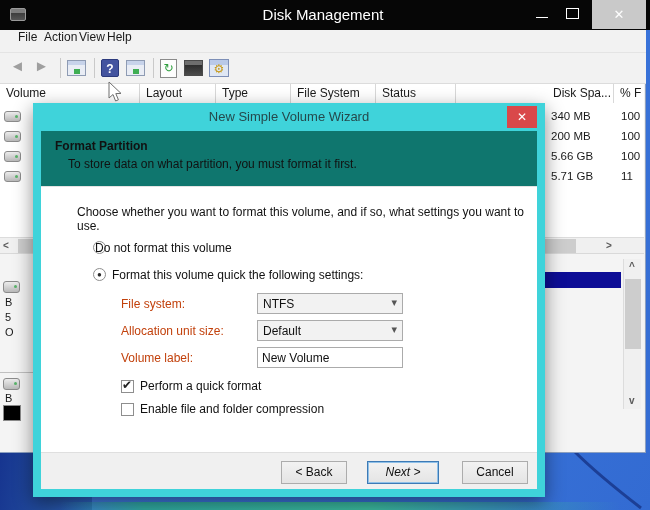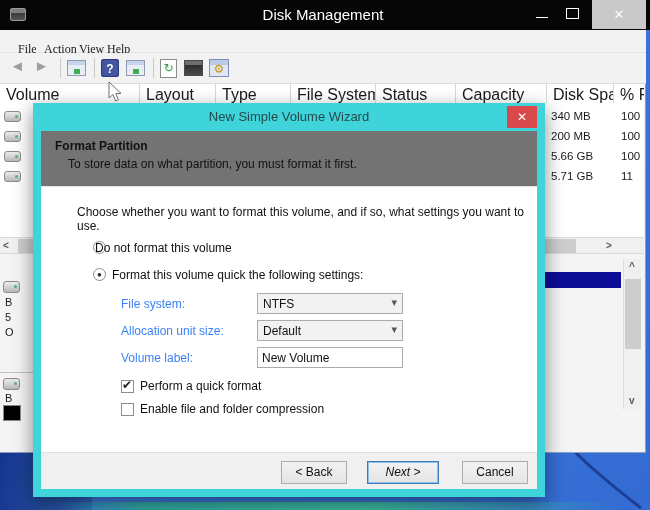--- a/index.html
+++ b/index.html
@@ -22,42 +22,42 @@
     background:linear-gradient(#7d7d7d 35%,#3c3c3c 36%,#555); border-radius:2px; }
   #win-title { left:0; top:6px; width:646px; text-align:center; color:#fff; font-size:15px; }
   #btn-min { left:533px; top:8px; width:18px; height:14px; color:#fff; text-align:center; }
   #btn-min i { display:block; margin:9px 3px 0; height:0; border-top:1px solid #fff; }
   #btn-max { left:566px; top:8px; width:13px; height:11px; border:1px solid #fff; }
   #btn-close { left:592px; top:0; width:54px; height:29px; background:#c9c9c9;
     color:#fdfdfd; font-size:13px; text-align:center; line-height:29px; }
 
   #menubar { left:0; top:30px; width:646px; height:23px; background:#f2f2f2;
     border-bottom:1px solid #e4e4e4; font-size:12px; color:#1a1a1a; }
-  .menu-item { position:absolute; top:12px;font-family:Liberation Serif, serif; }
+  .menu-item { position:absolute; top:0; }
 
   #toolbar { left:0; top:53px; width:646px; height:31px; background:#f2f2f2;
     border-bottom:1px solid #dcdcdc; }
   .tsep { position:absolute; top:5px; width:1px; height:20px; background:#c9c9c9; }
   .nav-arrow { position:absolute; top:4px; font-size:15px; color:#9f9f9f; }
   .mini-win { position:absolute; top:7px; width:19px; height:16px; border:1px solid #8e9bb3;
     background:linear-gradient(#c7d3ea 30%,#e9edf5 31%); }
   .mini-win i { position:absolute; left:6px; top:8px; width:6px; height:5px; background:#3fae53; display:block; }
   #tb-help { position:absolute; top:6px; width:18px; height:18px; background:#44549f; border:1px solid #2c3a7d;
     color:#fff; font-weight:bold; font-size:12px; text-align:center; line-height:18px; border-radius:2px; }
   #tb-refresh { position:absolute; top:6px; width:17px; height:19px; background:#fdfdfd;
     border:1px solid #8a8a8a; color:#2f9e3f; font-size:12px; text-align:center; line-height:17px; }
   #tb-props { position:absolute; top:7px; width:19px; height:16px; border:1px solid #4a4a4a;
     background:linear-gradient(#6e6e6e 30%,#2e2e2e 31%,#4b4b4b); }
   #tb-gear { position:absolute; top:6px; width:20px; height:18px; border:1px solid #7d8fb7;
     background:linear-gradient(#b9c9e8 30%,#dfe7f4 31%); color:#c79a1b; font-size:12px;
     text-align:center; line-height:19px; }
 
   
   #listhead { left:0; top:84px; width:644px; height:19px; background:#fff; }
-  .hcell { position:absolute; top:0; height:19px; font-size:16px; color:#1a1a1a;
+  .hcell { position:absolute; top:0; height:19px; font-size:12px; color:#1a1a1a;
     border-right:1px solid #d8d8d8; padding:2px 0 0 6px; overflow:hidden; white-space:nowrap; }
   #listbody { left:0; top:103px; width:644px; height:134px; background:#fff; }
   .disk-ico { position:absolute; left:4px; width:17px; height:11px; border:1px solid #8b8b8b;
     border-radius:3px; background:linear-gradient(#ececec,#b9b9b9); }
   .disk-ico i { position:absolute; right:2px; top:3px; width:3px; height:3px; background:#59b36a; border-radius:50%; display:block; }
   .rowtext { position:absolute; font-size:11.5px; color:#1a1a1a; white-space:nowrap; overflow:hidden; }
 
   
   #hscroll { left:0; top:237px; width:644px; height:16px; background:#f0f0f0; border-top:1px solid #dcdcdc; }
   .sarrow { position:absolute; color:#5a5a5a; font-size:10px; font-weight:bold; text-align:center; }
@@ -74,31 +74,31 @@
   #vscroll { position:absolute; left:623px; top:5px; width:18px; height:150px; background:#f0f0f0; border-left:1px solid #dcdcdc; }
   #vthumb { position:absolute; left:1px; top:20px; width:16px; height:70px; background:#cdcdcd; }
 
   
   #dialog { left:33px; top:103px; width:512px; height:394px; background:#3fd3da;
     box-shadow:0 6px 18px rgba(0,0,0,.45); z-index:5; }
   #dlg-title { left:0; top:6px; width:512px; text-align:center; font-size:13px; color:#25494c; }
   #dlg-close { left:474px; top:3px; width:30px; height:22px; background:#d9484a;
     color:#fff; font-size:12px; text-align:center; line-height:22px; }
   #dlg-content { left:8px; top:28px; width:496px; height:358px; background:#fff; }
-  #dlg-header { left:0; top:0; width:496px; height:56px; background:#737373; border-bottom:1px solid #e3e3e3; }
+  #dlg-header { left:0; top:0; width:496px; height:56px; background:#0f766e; border-bottom:1px solid #e3e3e3; }
   #dlg-h-title { left:14px; top:8px; font-size:12px; font-weight:bold; color:#111; }
   #dlg-h-sub { left:27px; top:26px; font-size:12px; color:#111; }
   #dlg-bodytext { left:36px; top:74px; font-size:12px; color:#111; }
 
   .radio { position:absolute; width:13px; height:13px; border:1px solid #8e8e8e; border-radius:50%; background:#fff;
     text-align:center; }
   .radio span { font-size:8px; line-height:12px; color:#2b2b2b; display:block; }
   .rlabel { position:absolute; font-size:12px; color:#111; }
 
-  .flabel { position:absolute; left:80px; font-size:12px; color:#3b82f6; }
+  .flabel { position:absolute; left:80px; font-size:12px; color:#c2410c; }
   .combo { position:absolute; left:216px; width:146px; height:21px; background:#f2f2f2;
     border:1px solid #ababab; font-size:12px; color:#111; padding:3px 0 0 5px; }
   .combo .chev { position:absolute; right:5px; top:2px; font-size:11px; color:#555; }
   #vol-input { position:absolute; left:216px; top:216px; width:146px; height:21px; background:#fff;
     border:1px solid #ababab; font-size:12px; color:#111; padding-left:4px;
     font-family:"Liberation Sans","DejaVu Sans",sans-serif; }
 
   .checkbox { position:absolute; left:80px; width:13px; height:13px; border:1px solid #8e8e8e; background:#fff; }
   .checkbox span { position:absolute; left:0; top:-3px; font-size:12px; color:#222; }
   .clabel { position:absolute; left:99px; font-size:12px; color:#111; }
@@ -157,21 +157,20 @@
     <span id="tb-props" style="left:184px"></span>
     <span id="tb-gear" style="left:209px">⚙</span>
   </div>
 
   <div id="listhead" class="abs">
     <div class="hcell" style="left:0;width:140px">Volume</div>
     <div class="hcell" style="left:140px;width:76px">Layout</div>
     <div class="hcell" style="left:216px;width:75px">Type</div>
     <div class="hcell" style="left:376px;width:80px">Status</div>
     <div class="hcell" style="left:291px;width:85px">File System</div>
-    <div class="hcell" style="left:456px;width:91px">Capacity</div>
     <div class="hcell" style="left:547px;width:67px">Disk Spa...</div>
     <div class="hcell" style="left:614px;width:30px;border-right:none">% F</div>
   </div>
 
   <div id="listbody" class="abs">
     <span class="disk-ico" style="top:8px">
         <i></i>
       </span>
     <span class="disk-ico" style="top:28px">
         <i></i>

